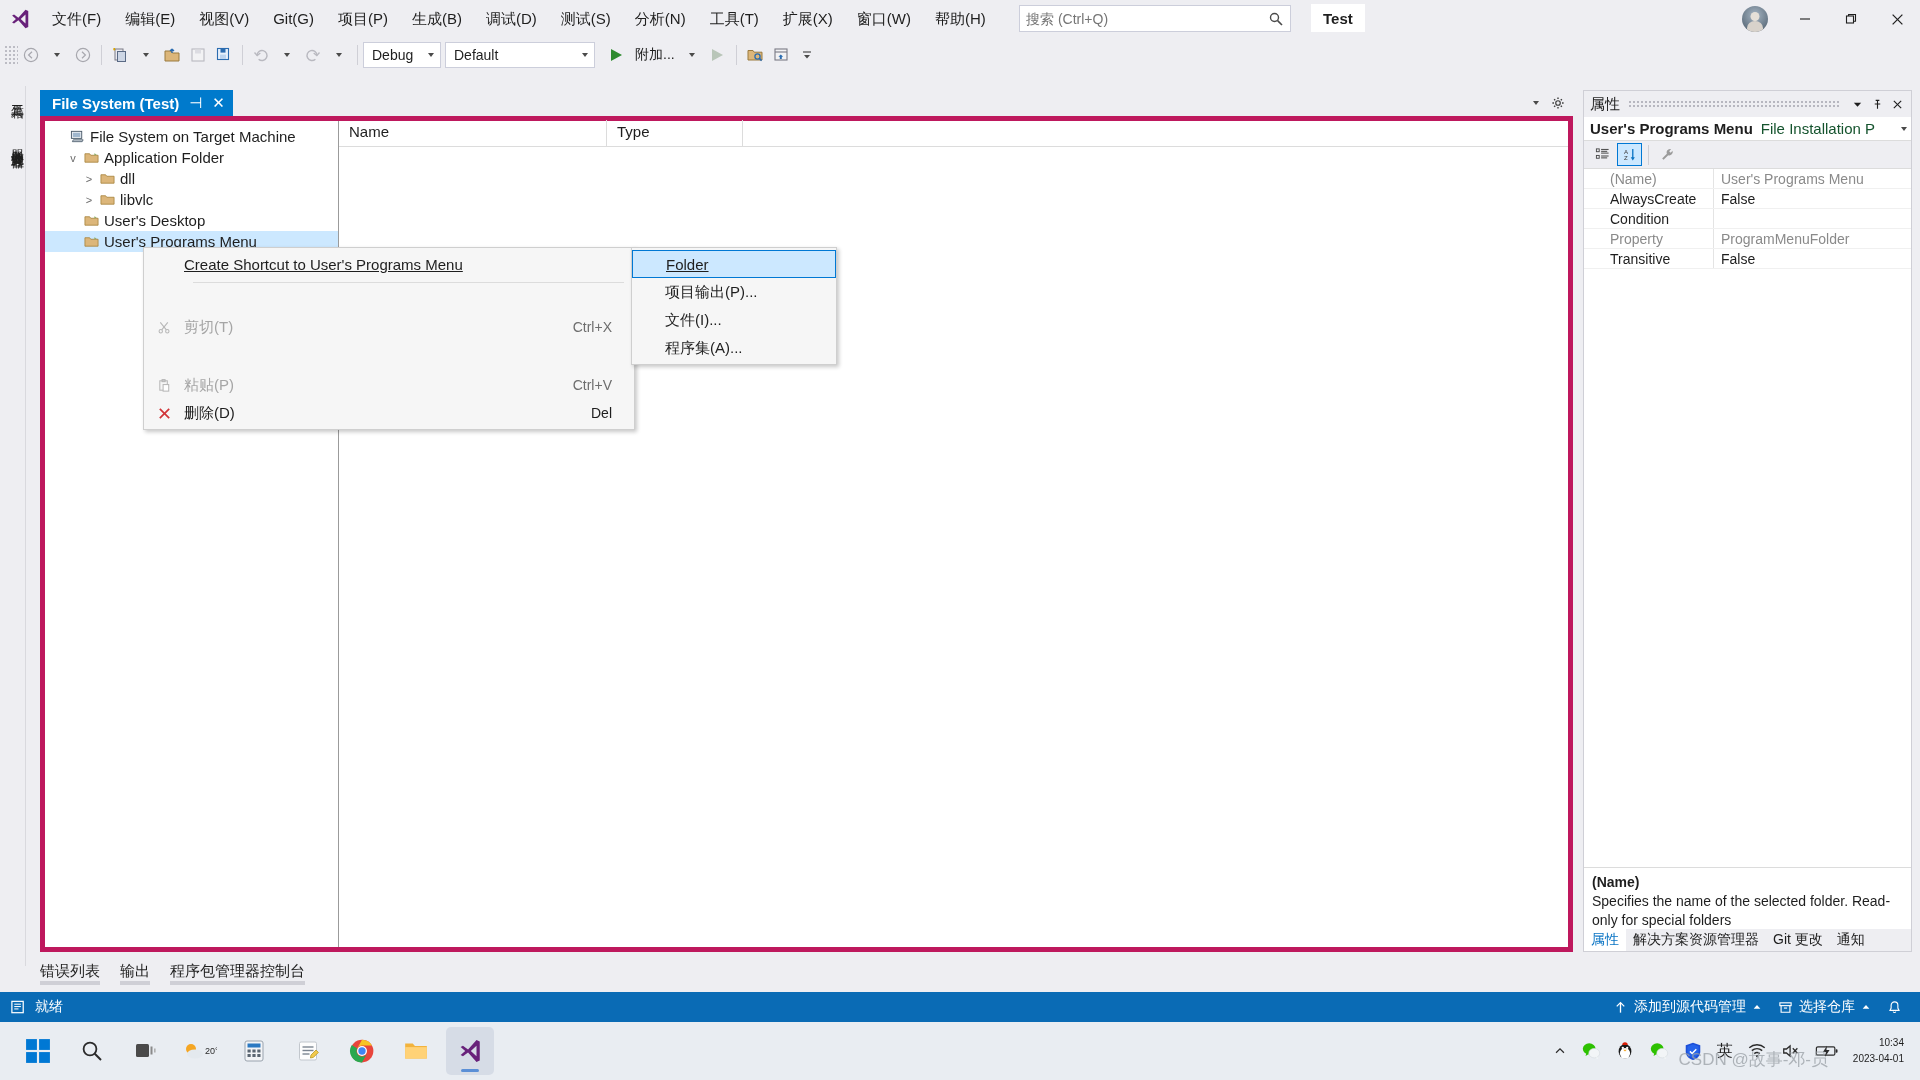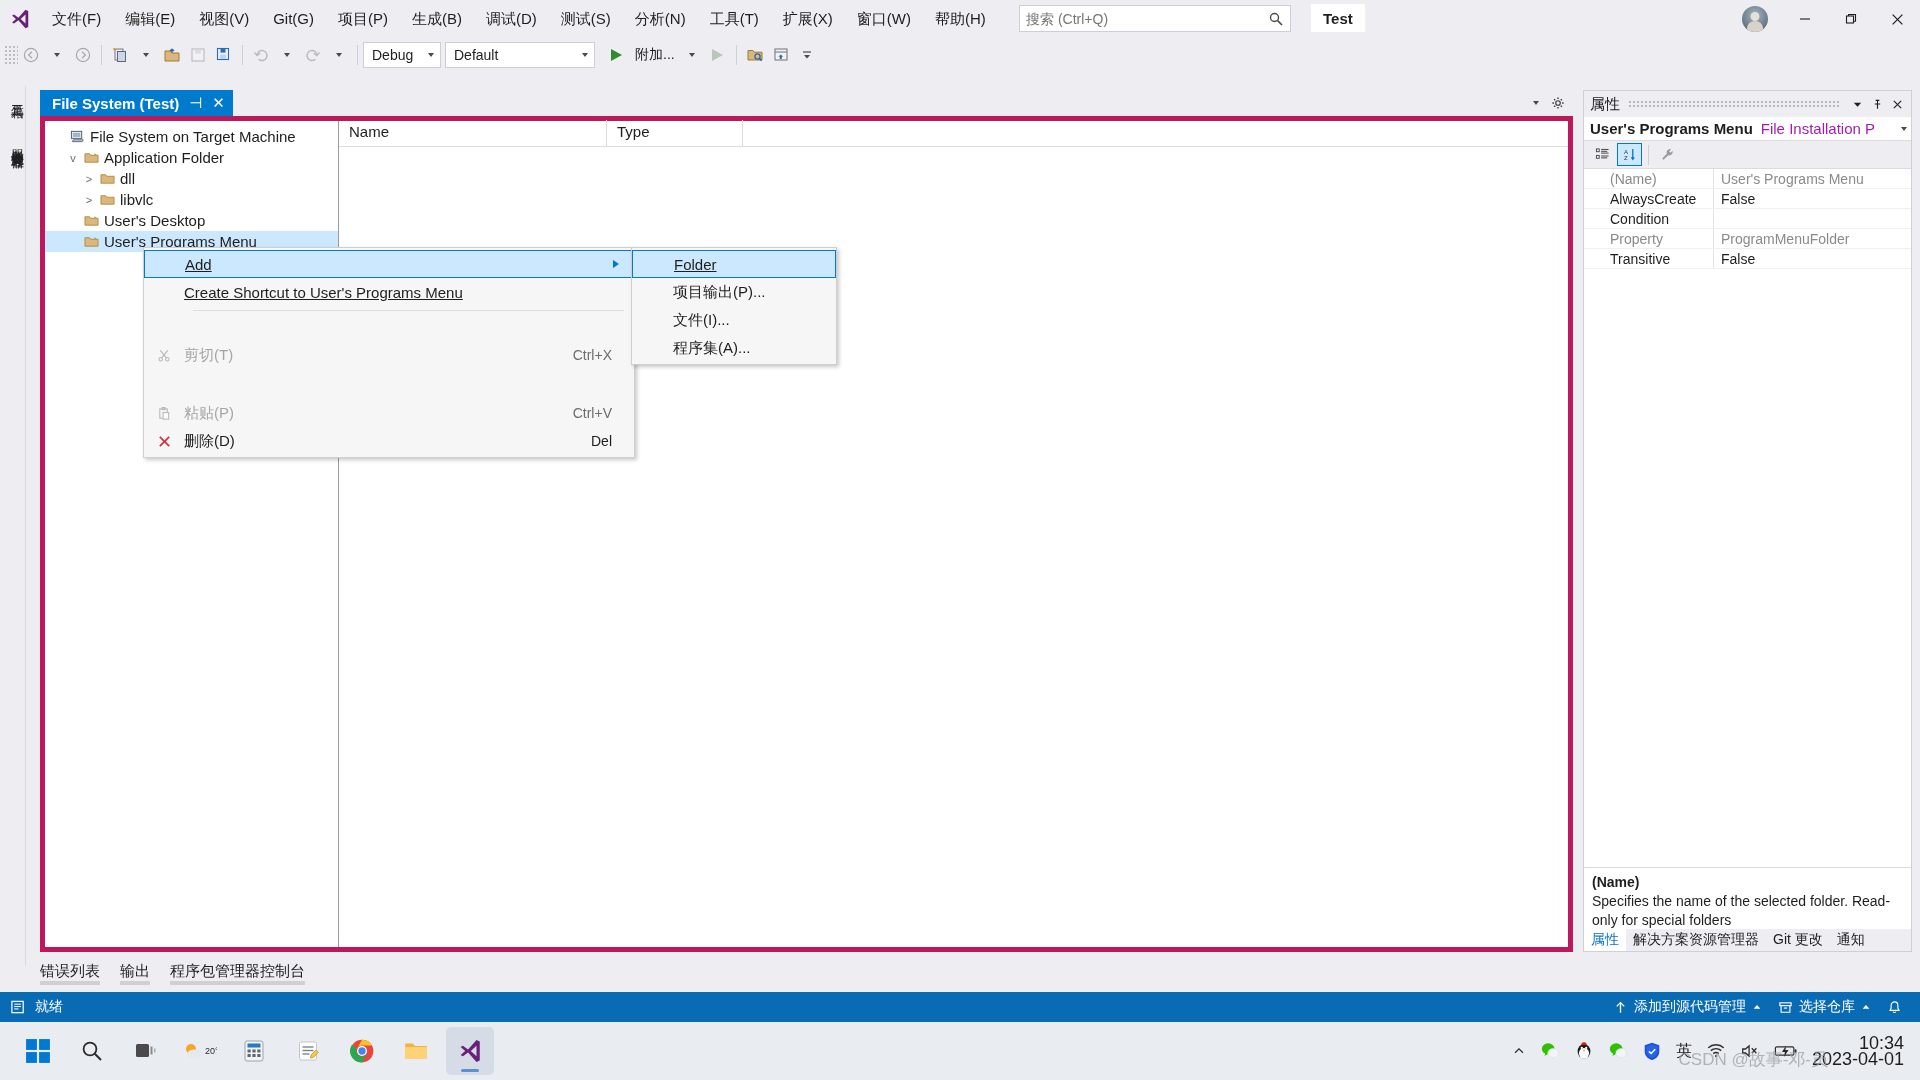--- a/index.html
+++ b/index.html
@@ -70,32 +70,32 @@
   .ctx-main { left:143px; top:247px; width:492px; }
   .ctx-sub  { left:631px; top:247px; width:206px; }
   .ctxrow { height:28px; display:flex; align-items:center; position:relative; font-size:15px; }
   .ctxrow.sel { background:#cce8ff; border:1px solid #0078d4; height:28px; }
   .ctxrow.disabled { color:#a6a6a6;margin-top:30px; }
   .ctx-ico { width:40px; display:flex; align-items:center; justify-content:center; }
   .ctx-lbl { flex:1; }
   .ctx-key { color:#6d6d6d; padding-right:22px; font-size:14px; }
   .ctx-arrow { position:absolute; right:14px; width:0;height:0;border-top:4.5px solid transparent;border-bottom:4.5px solid transparent;border-left:6px solid #0078d4; }
   .ctx-sep { height:1px; background:#dcdcdc; margin:4px 10px 4px 49px; }
-  .ctx-sub .ctxrow { padding-left:8px; }
+  .ctx-sub .ctxrow { }
   .ctx-sub .ctx-lbl { padding-left:33px; }
   .ctx-sub .ctxrow.sel { border:1px solid #0078d4; background:#cce8ff; }
 
   
   .props { position:absolute; left:1583px; top:90px; width:329px; height:862px; background:#eeeef2; border:1px solid #cfcfd6; display:flex; flex-direction:column; }
   .props-title { height:26px; display:flex; align-items:center; padding:0 4px 0 6px; font-size:15px; }
   .props-dots { flex:1; height:8px; margin:0 8px; background-image:radial-gradient(#b7b7c0 1px, transparent 1px); background-size:4px 4px; }
   .pt-btn { width:20px; display:flex; align-items:center; justify-content:center; font-size:14px; color:#1e1e1e; }
   .props-obj { height:24px; background:#fff; display:flex; align-items:center; padding:0 4px 0 6px; border-bottom:1px solid #dcdcdc; font-size:15px; overflow:hidden; }
   .props-obj .nm { font-weight:bold; white-space:nowrap; }
-  .props-obj .ty { margin-left:8px; color:#a21caf; white-space:nowrap; overflow:hidden; flex:1; }
+  .props-obj .ty { margin-left:8px; color:#14532d; white-space:nowrap; overflow:hidden; flex:1; }
   .props-tools { height:28px; display:flex; align-items:center; gap:2px; padding:0 6px; background:#eeeef2; border-bottom:1px solid #dcdcdc; }
   .ptool { width:25px; height:23px; display:flex; align-items:center; justify-content:center; }
   .ptool.active { border:1px solid #0078d4; background:#cce8ff; }
   .grid { background:#fff; flex:1; overflow:hidden; }
   .grow { display:flex; height:20px; font-size:14px; border-bottom:1px solid #f0f0f0; }
   .gk { width:130px; padding-left:26px; border-right:1px solid #e4e4e4; display:flex; align-items:center; white-space:nowrap; }
   .gv { flex:1; padding-left:7px; display:flex; align-items:center; white-space:nowrap; overflow:hidden; }
   .gray { color:#8a8a8a; }
   .props-desc { height:62px; background:#fff; border-top:1px solid #dcdcdc; padding:5px 8px; font-size:14px; line-height:19px; }
   .props-desc b { font-weight:bold; }
@@ -114,21 +114,21 @@
   .sb-right { margin-left:auto; display:flex; align-items:center; gap:8px; padding-right:14px; }
   .sb-item { display:flex; align-items:center; gap:6px; padding:0 4px; white-space:nowrap; }
 
   
   .taskbar { position:absolute; left:0; top:1022px; width:1920px; height:58px; background:#e9edf2; display:flex; align-items:center; }
   .tb-left { display:flex; align-items:center; gap:6px; padding-left:14px; }
   .tbi { width:48px; height:48px; display:flex; align-items:center; justify-content:center; border-radius:5px; position:relative; }
   .tbi.active { background:#d6dce6; }
   .tbi.active::after { content:""; position:absolute; bottom:3px; left:50%; transform:translateX(-50%); width:18px; height:3px; border-radius:2px; background:#5b8fd6; }
   .tray { margin-left:auto; display:flex; align-items:center; gap:14px; padding-right:16px; font-size:13px; color:#1e1e1e; }
-  .clock { text-align:right; line-height:16px; font-size:18px; }
+  .clock { text-align:right; line-height:16px; font-size:10px; }
   .watermark { position:absolute; right:92px; top:1048px; font-size:17px; color:#9aa0a6; opacity:.75; white-space:nowrap; }
 
   svg { display:block; }
 </style>
 </head>
 <body>
 
 <div class="app">
 
   <div class="menubar">
@@ -402,25 +402,20 @@
 
     <div class="list-pane">
       <div class="list-head">
         <div class="lh-cell c1">Name</div>
         <div class="lh-cell c2">Type</div>
       </div>
     </div>
   </div>
 
   <div class="ctxmenu ctx-main">
-    <div class="ctxrow sel">
-      <span class="ctx-ico"></span>
-      <span class="ctx-lbl"><u>Add</u></span>
-      <span class="ctx-arrow"></span>
-    </div>
     <div class="ctxrow">
       <span class="ctx-ico"></span>
       <span class="ctx-lbl"><u>Create Shortcut to User's Programs Menu</u></span>
     </div>
     <div class="ctx-sep"></div>
     <div class="ctxrow disabled">
       <span class="ctx-ico">
         <svg viewBox="0 0 16 16" width="15" height="15">
             <circle cx="4" cy="12" r="1.8" fill="none" stroke="#b6b6b6" stroke-width="1.1"></circle>
             <circle cx="11" cy="12" r="1.8" fill="none" stroke="#b6b6b6" stroke-width="1.1"></circle>

